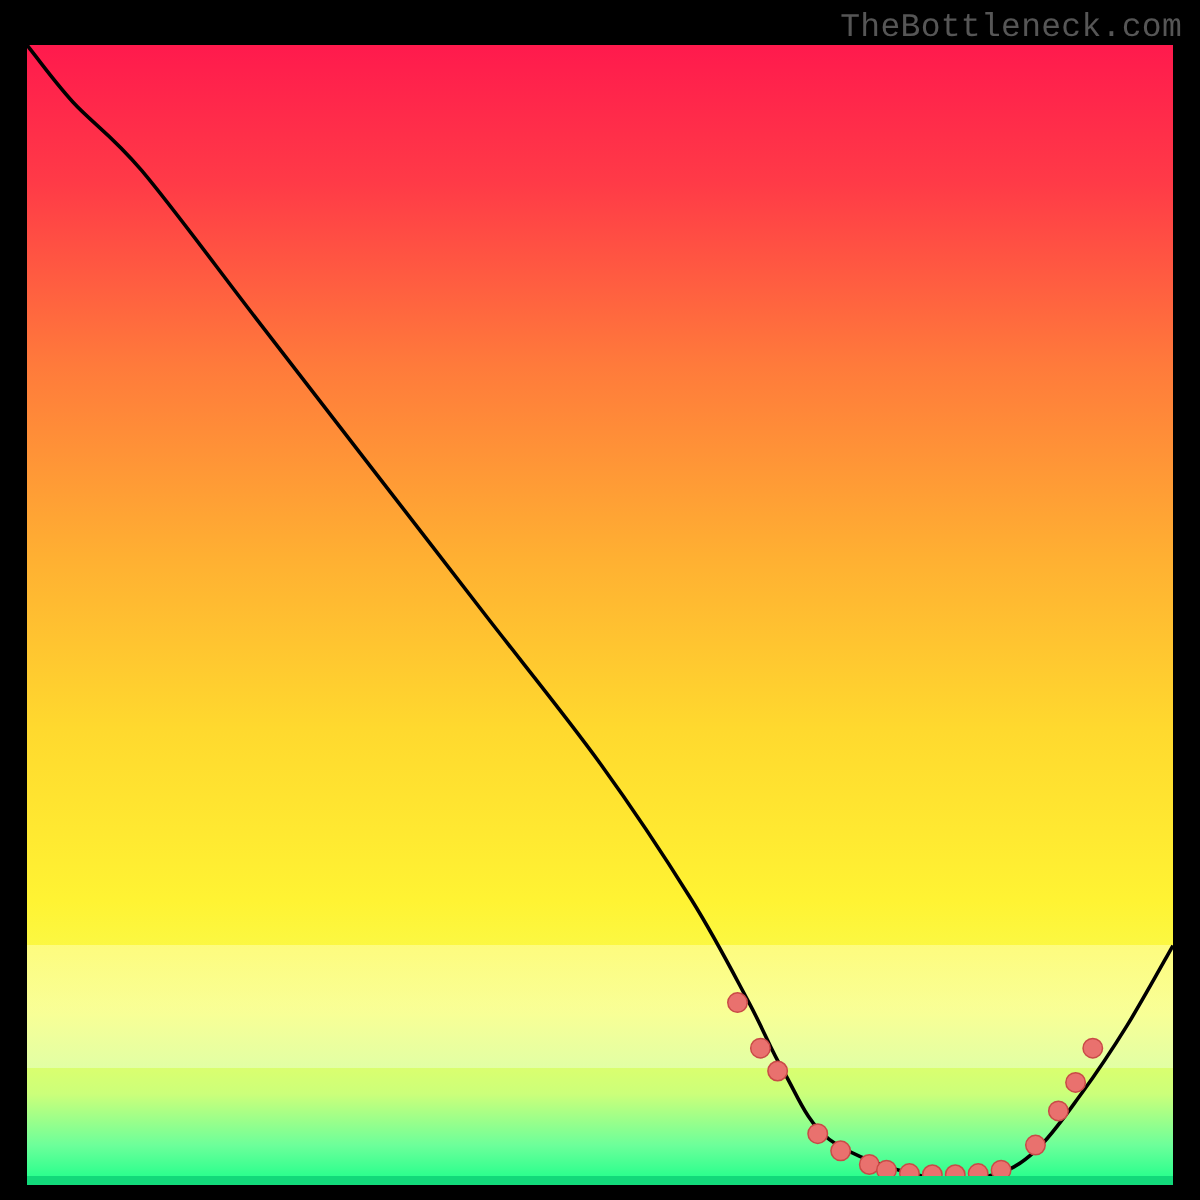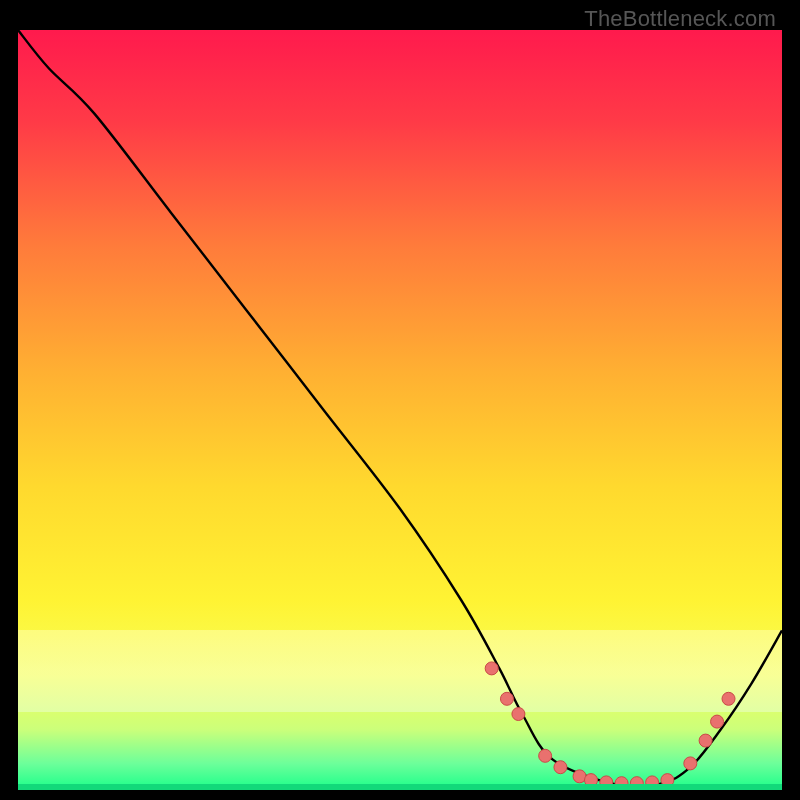--- a/index.html
+++ b/index.html
@@ -12,22 +12,22 @@
   }
   .frame {
     position: relative;
     width: 800px;
     height: 800px;
     background: #000;
   }
   .watermark {
     position: absolute;
     top: 6px;
-    right: 24px;
-    font-family: Liberation Sans, sans-serif;
+    right: 12px;
+    font-family: Liberation Mono, monospace;
     font-size: 22px;
     color: #565656;
     letter-spacing: 0.2px;
     user-select: none;
   }
   svg.plot {
     position: absolute;
     left: 18px;
     top: 30px;
     width: 764px;

